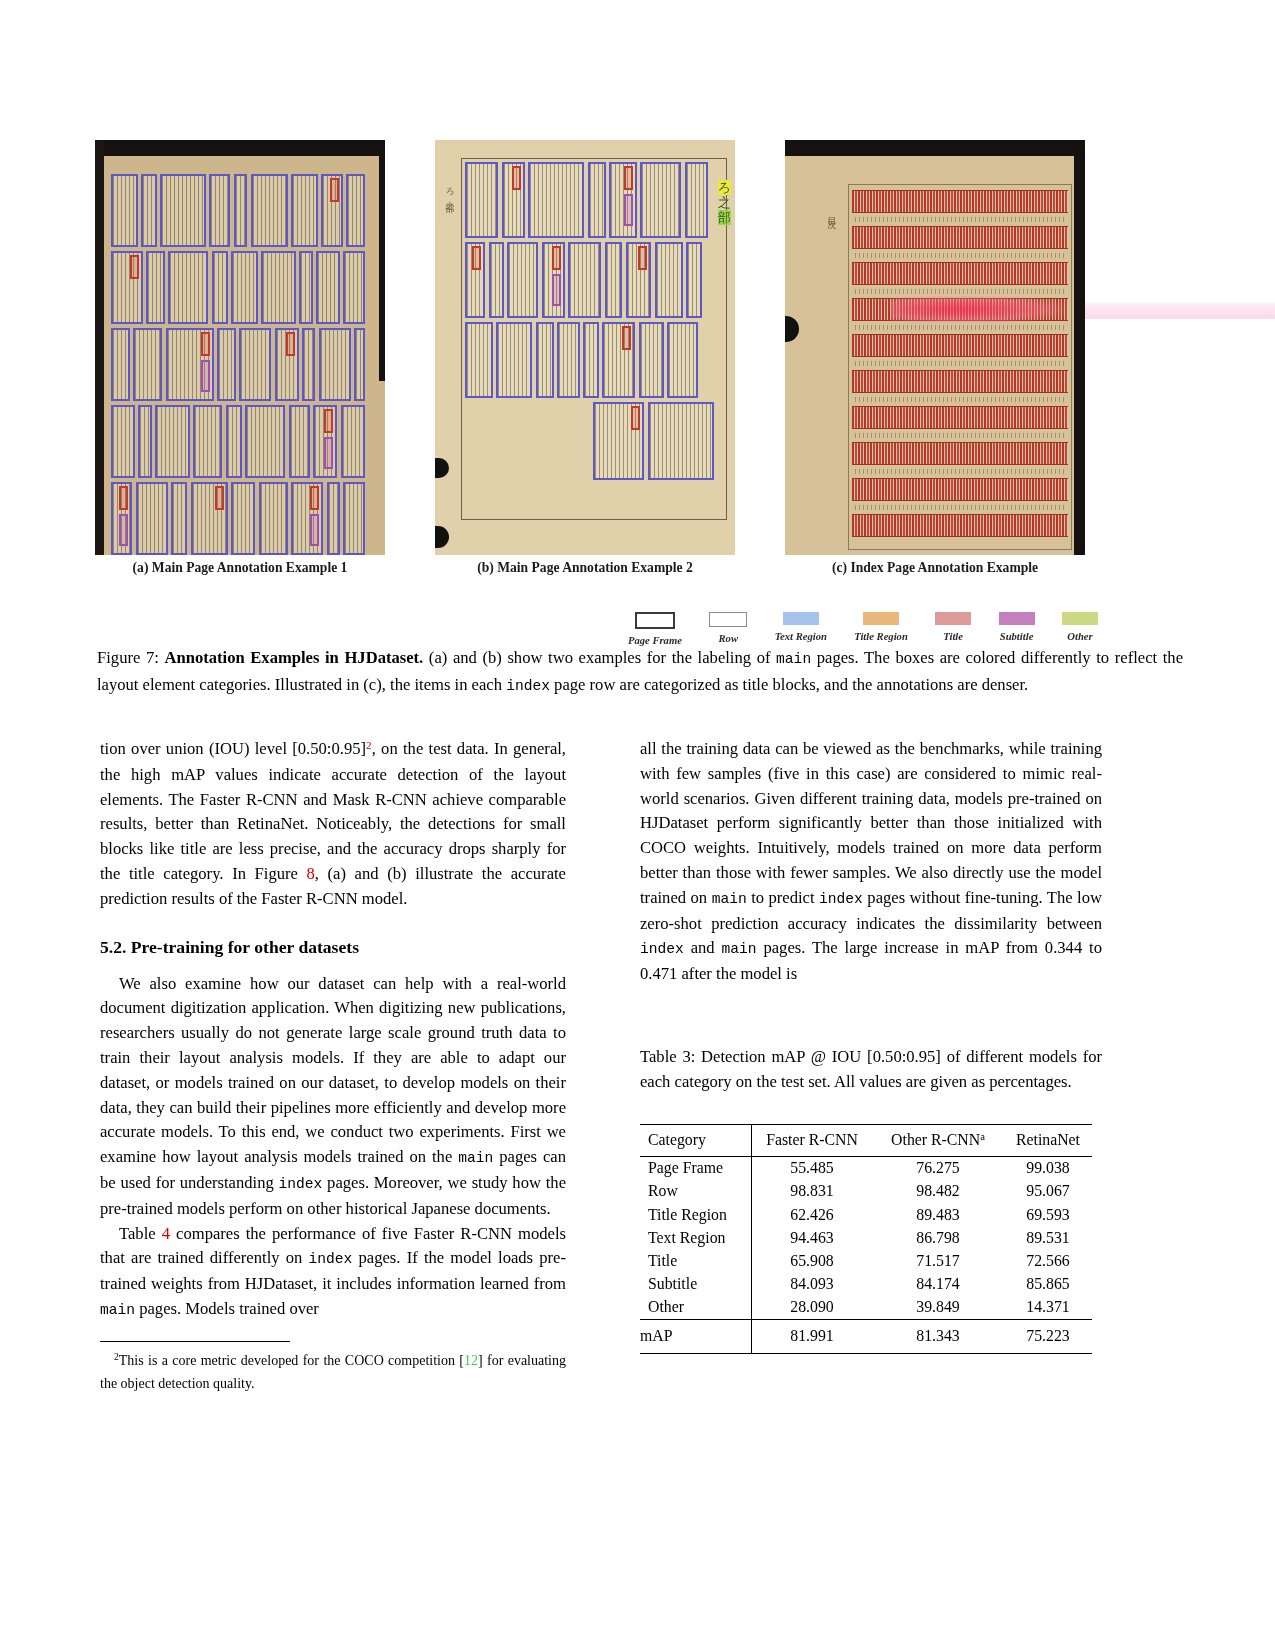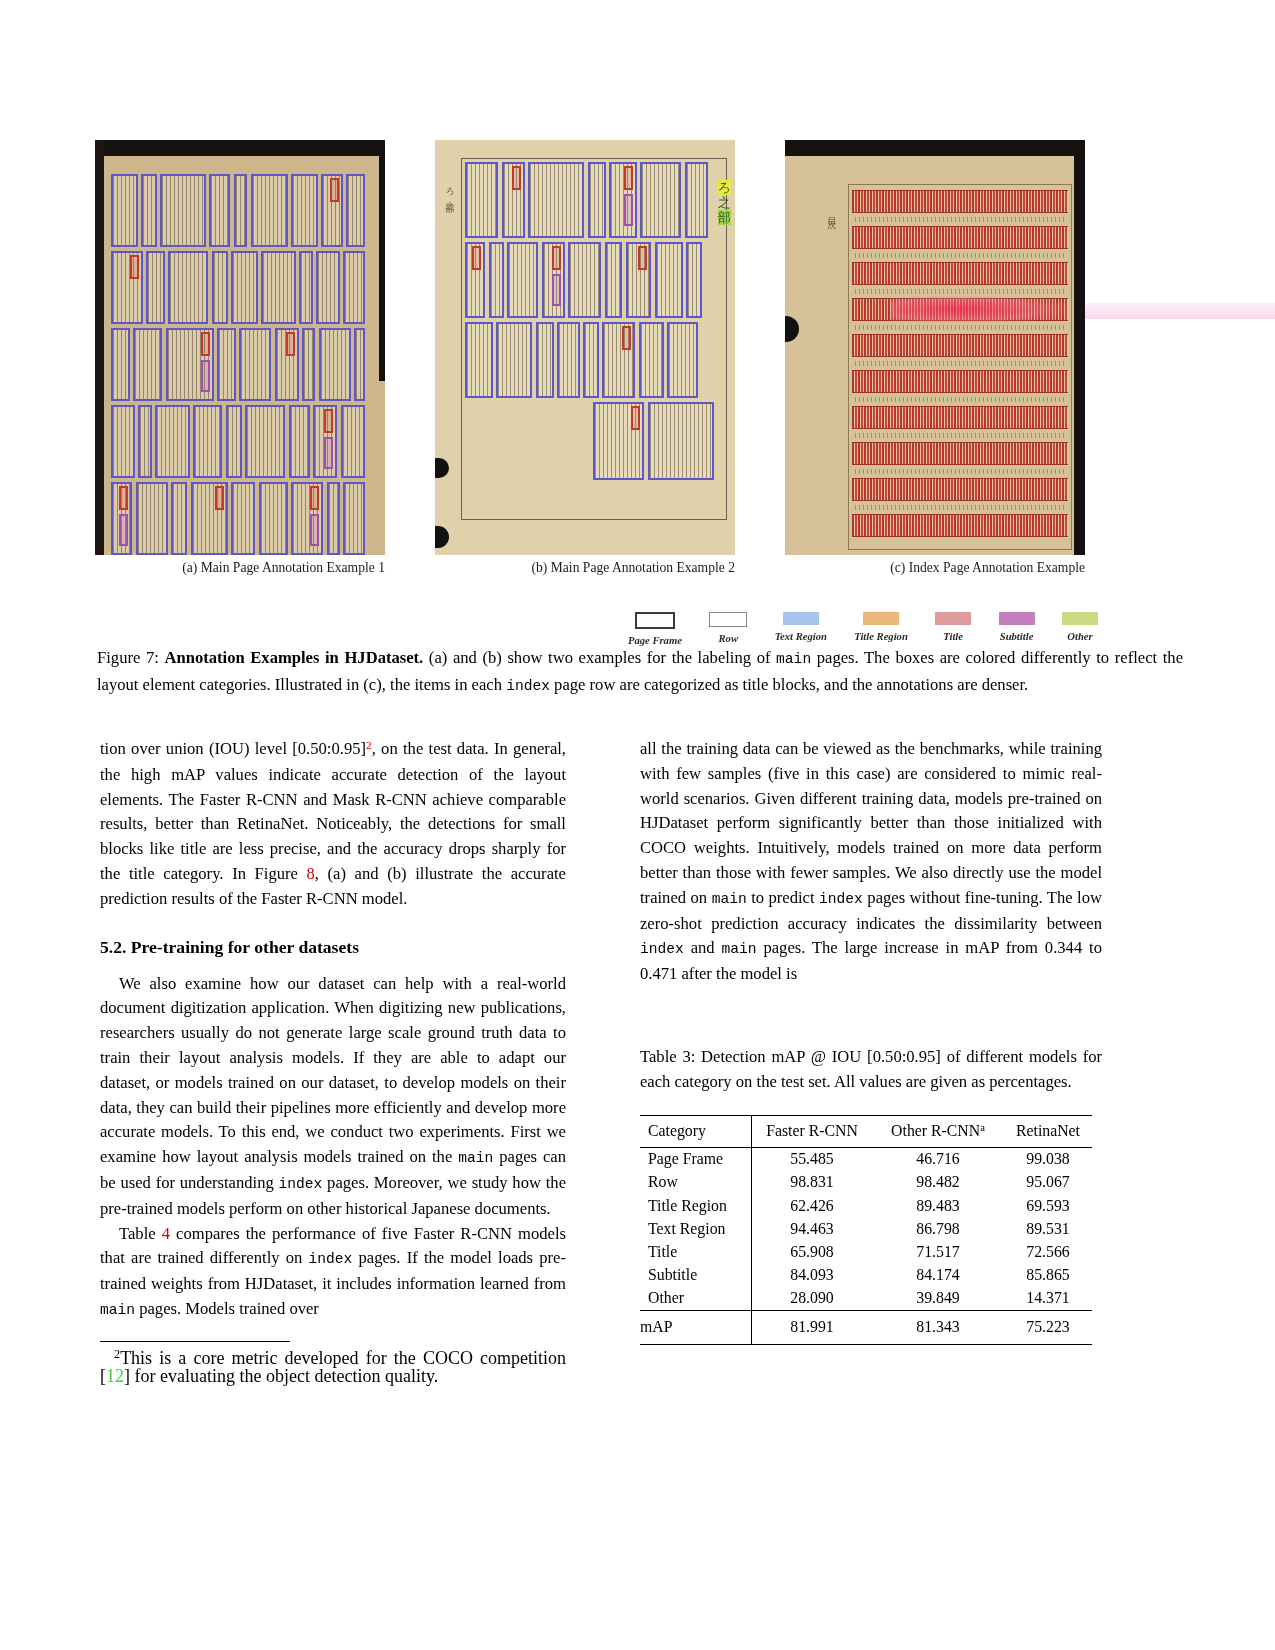--- a/index.html
+++ b/index.html
@@ -38,21 +38,21 @@
         border-top:1px solid #993128;border-bottom:1px solid #993128;
         background-image:repeating-linear-gradient(90deg,#b5372c 0 2px,#e2c7a0 2px 3px,#c6463a 3px 5px,#dfc49d 5px 6px);}
   .band-sep{position:absolute;left:6px;right:6px;height:5px;opacity:.55;
         background-image:repeating-linear-gradient(90deg,rgba(95,80,55,.8) 0 1px,transparent 1px 4px);}
   .band.hl::after{content:"";position:absolute;left:18%;right:2%;top:-3px;bottom:-3px;
         background:radial-gradient(ellipse at 40% 50%, rgba(255,45,95,.7), rgba(255,120,150,.4) 55%, rgba(255,170,190,0) 80%);}
   .highlight-strip{position:absolute;left:1085px;top:303px;width:190px;height:16px;
         background:linear-gradient(180deg, rgba(252,226,238,.55), rgba(250,210,228,.85));}
 
   
-  .subcap{position:absolute;top:560px;font-weight:normal;font-size:13.6px;color:#1b1b1b;text-align:right;}
+  .subcap{position:absolute;top:560px;font-weight:bold;font-size:13.6px;color:#1b1b1b;text-align:center;}
   .legend{position:absolute;left:628px;top:612px;width:470px;display:flex;justify-content:space-between;}
   .legend-item{display:flex;flex-direction:column;align-items:center;}
   .swatch{width:36px;height:13px;margin-bottom:6px;}
   .legend-label{font-size:10.6px;font-weight:bold;font-style:italic;color:#2a2a2a;white-space:nowrap;}
 
   
   .figcaption{position:absolute;left:97px;top:645px;width:1086px;
               font-size:16.6px;line-height:25px;text-align:justify;}
   .col{position:absolute;top:737px;}
   .col-left{left:100px;width:466px;}
@@ -62,24 +62,24 @@
   .sect-head{font-size:17.6px;font-weight:bold;margin:25px 0 14px 0;}
   .seg-b{font-weight:bold;}
   .seg-m{font-family:"Liberation Mono", monospace;font-size:0.88em;}
   .seg-red{color:#d40000;}
   .seg-green{color:#43d146;}
   .seg-sup{font-size:0.68em;position:relative;top:-0.45em;}
   .seg-supred{font-size:0.68em;position:relative;top:-0.45em;color:#d40000;}
 
   .footnote-block{margin-top:18px;}
   .fn-rule{width:190px;border-top:1.3px solid #000;margin-bottom:8px;}
-  .fn-text{font-size:18px;line-height:16px;text-align:justify;text-indent:14px;}
+  .fn-text{font-size:14px;line-height:21px;text-align:justify;text-indent:14px;}
 
   .tbl-caption{margin-top:58px !important;}
-  .dtable{margin-top:20px;width:452px;font-size:15.8px;}
+  .dtable{margin-top:29px;width:452px;font-size:15.8px;}
   .dtable .trow{display:grid;grid-template-columns:112px 120px 132px 88px;}
   .dtable .tcell{padding:2.6px 0;}
   .dtable .tcell:first-child{padding-left:8px;border-right:1px solid #000;}
   .dtable .tcell:not(:first-child){text-align:center;}
   .dtable .head .tcell{padding:6px 0 7px 0;}
   .dtable .head .tcell:first-child{padding-left:8px;}
   .dtable .foot .tcell{padding:7px 0 8px 0;}
   .rule-heavy{border-top:1.7px solid #000;}
   .rule-light{border-top:1px solid #000;}
   .tbl-footnote{margin-top:8px;width:452px;font-size:13.2px;line-height:19.2px;text-align:justify;}
@@ -304,21 +304,21 @@
         <div class="trow head">
           <div class="tcell"><span>Category</span></div>
           <div class="tcell"><span>Faster R-CNN</span></div>
           <div class="tcell"><span>Other R-CNN</span><span class="seg-sup">a</span></div>
           <div class="tcell"><span>RetinaNet</span></div>
         </div>
         <div class="rule-light"></div>
         <div class="trow">
           <div class="tcell">Page Frame</div>
           <div class="tcell">55.485</div>
-          <div class="tcell">46.716</div>
+          <div class="tcell">76.275</div>
           <div class="tcell">99.038</div>
         </div>
         <div class="trow">
           <div class="tcell">Row</div>
           <div class="tcell">98.831</div>
           <div class="tcell">98.482</div>
           <div class="tcell">95.067</div>
         </div>
         <div class="trow">
           <div class="tcell">Title Region</div>

